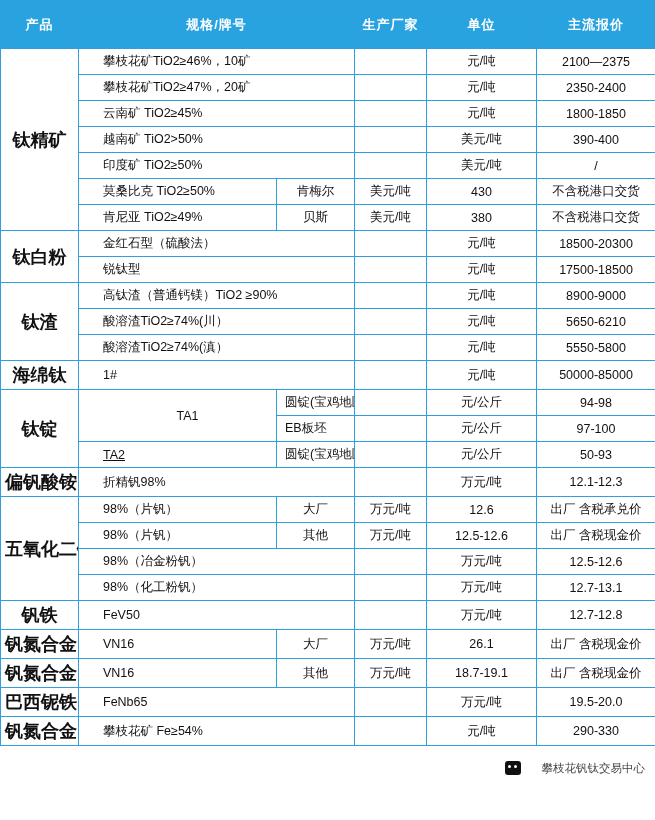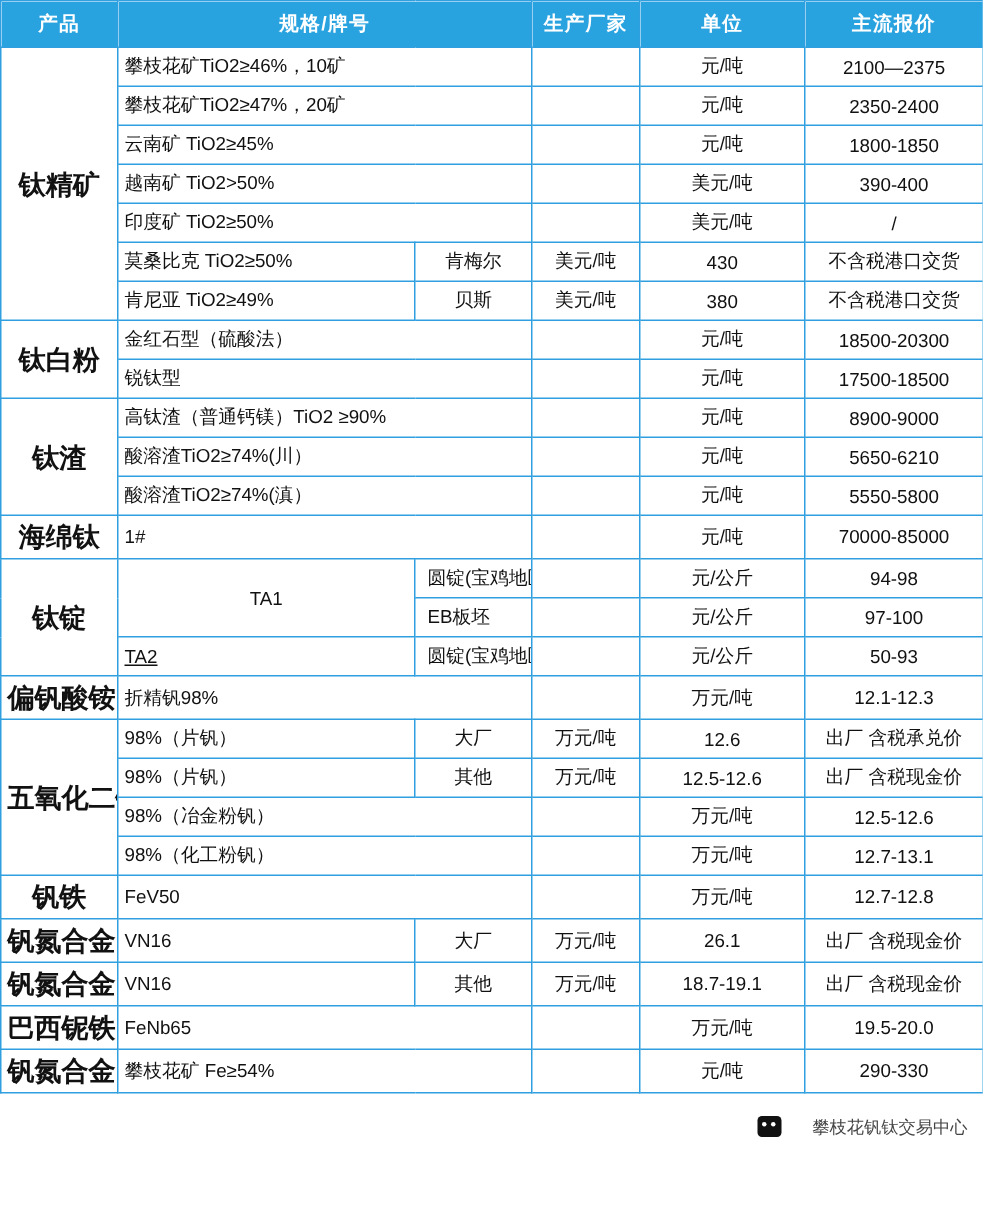--- a/index.html
+++ b/index.html
@@ -22,31 +22,31 @@
     vertical-align:middle;
     height:26px;
     box-sizing:border-box;
     overflow:hidden;
     white-space:nowrap;
   }
   thead th{
     background:#29a3e0;
     color:#ffffff;
     font-weight:bold;
-    height:31px;
+    height:48px;
     font-size:13px;
     letter-spacing:1px;
   }
   td.prod{
     font-weight:bold;
     font-size:18px;
   }
   td.spec{
     text-align:left;
-    padding-left:4px;
+    padding-left:24px;
     margin-top:34px;
   }
   td.subspec{
     text-align:left;
     padding-left:8px;
   }
   .footer{
     height:44px;
     display:flex;
     align-items:center;
@@ -193,21 +193,21 @@
         <td></td>
         <td>元/吨</td>
         <td>5550-5800</td>
         <td>出厂 含税现金价</td>
       </tr>
       <tr>
         <td class="prod">海绵钛</td>
         <td class="spec" colspan="2">1#</td>
         <td></td>
         <td>元/吨</td>
-        <td>70000-85000</td>
+        <td>50000-85000</td>
         <td>出厂 含税现金价</td>
       </tr>
       <tr>
         <td class="prod" rowspan="3">钛锭</td>
         <td class="spec" rowspan="2" style="text-align: center;">TA1</td>
         <td class="subspec">圆锭(宝鸡地区)</td>
         <td></td>
         <td>元/公斤</td>
         <td>94-98</td>
         <td>出厂 含税现金价</td>

